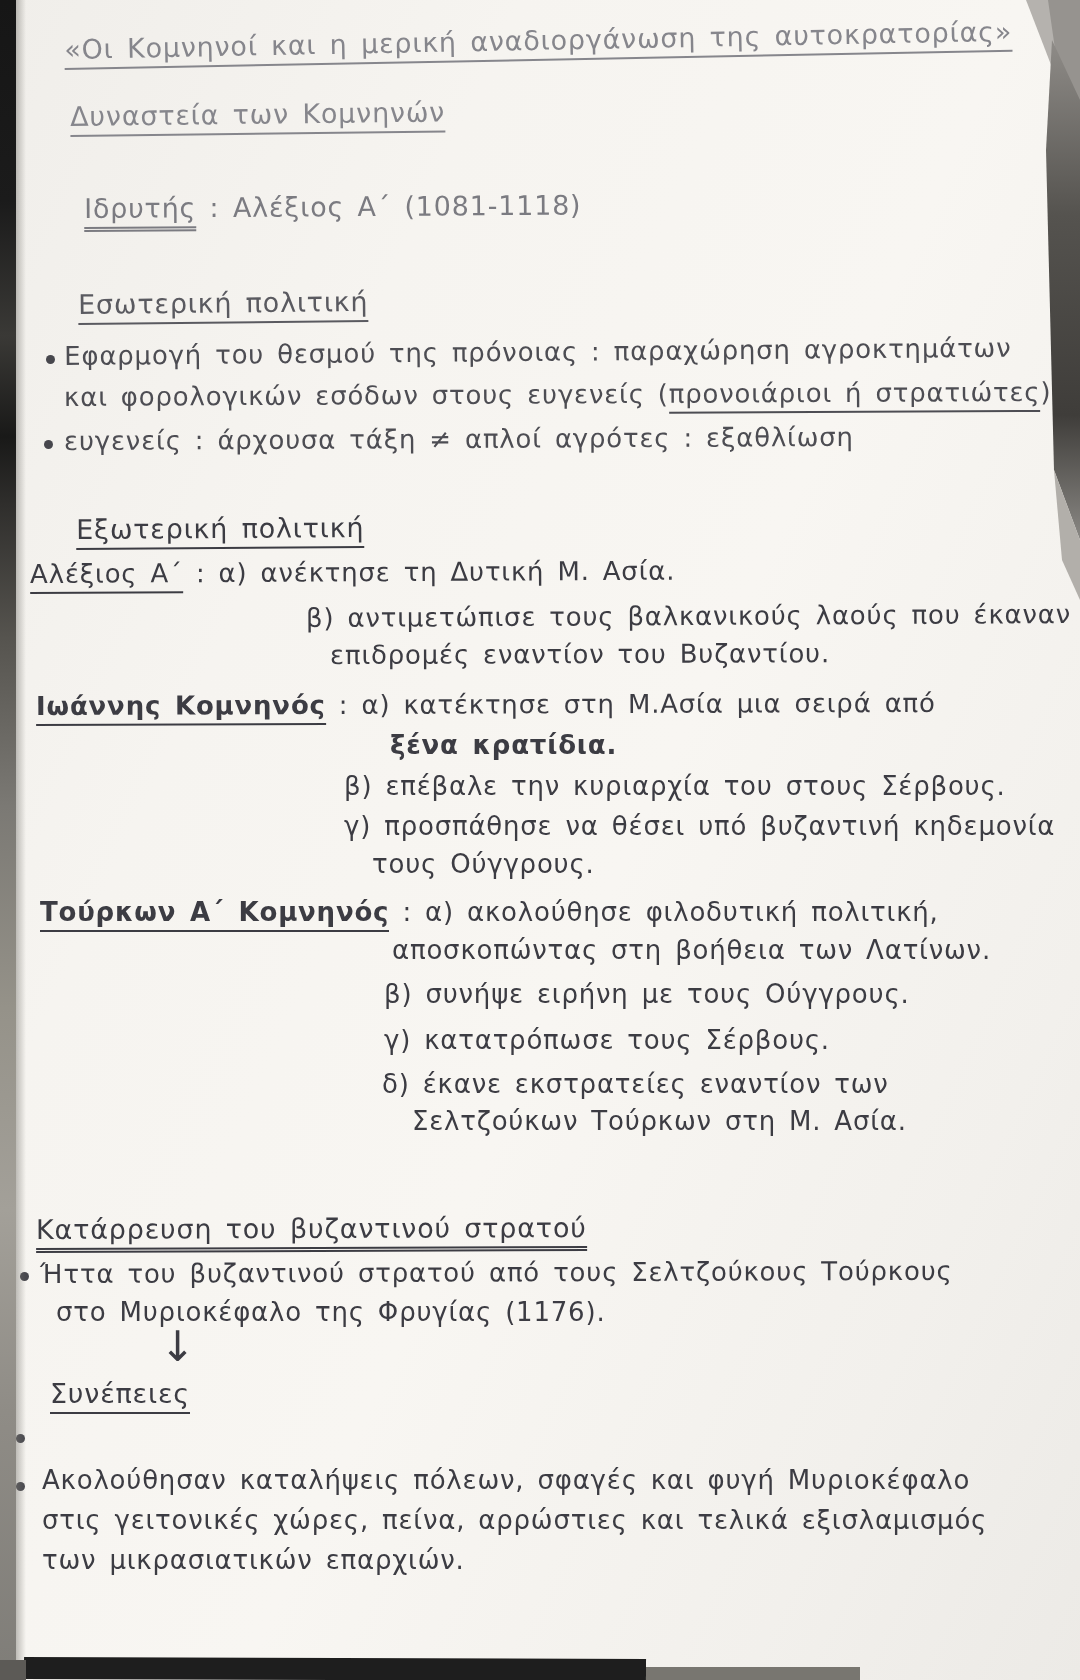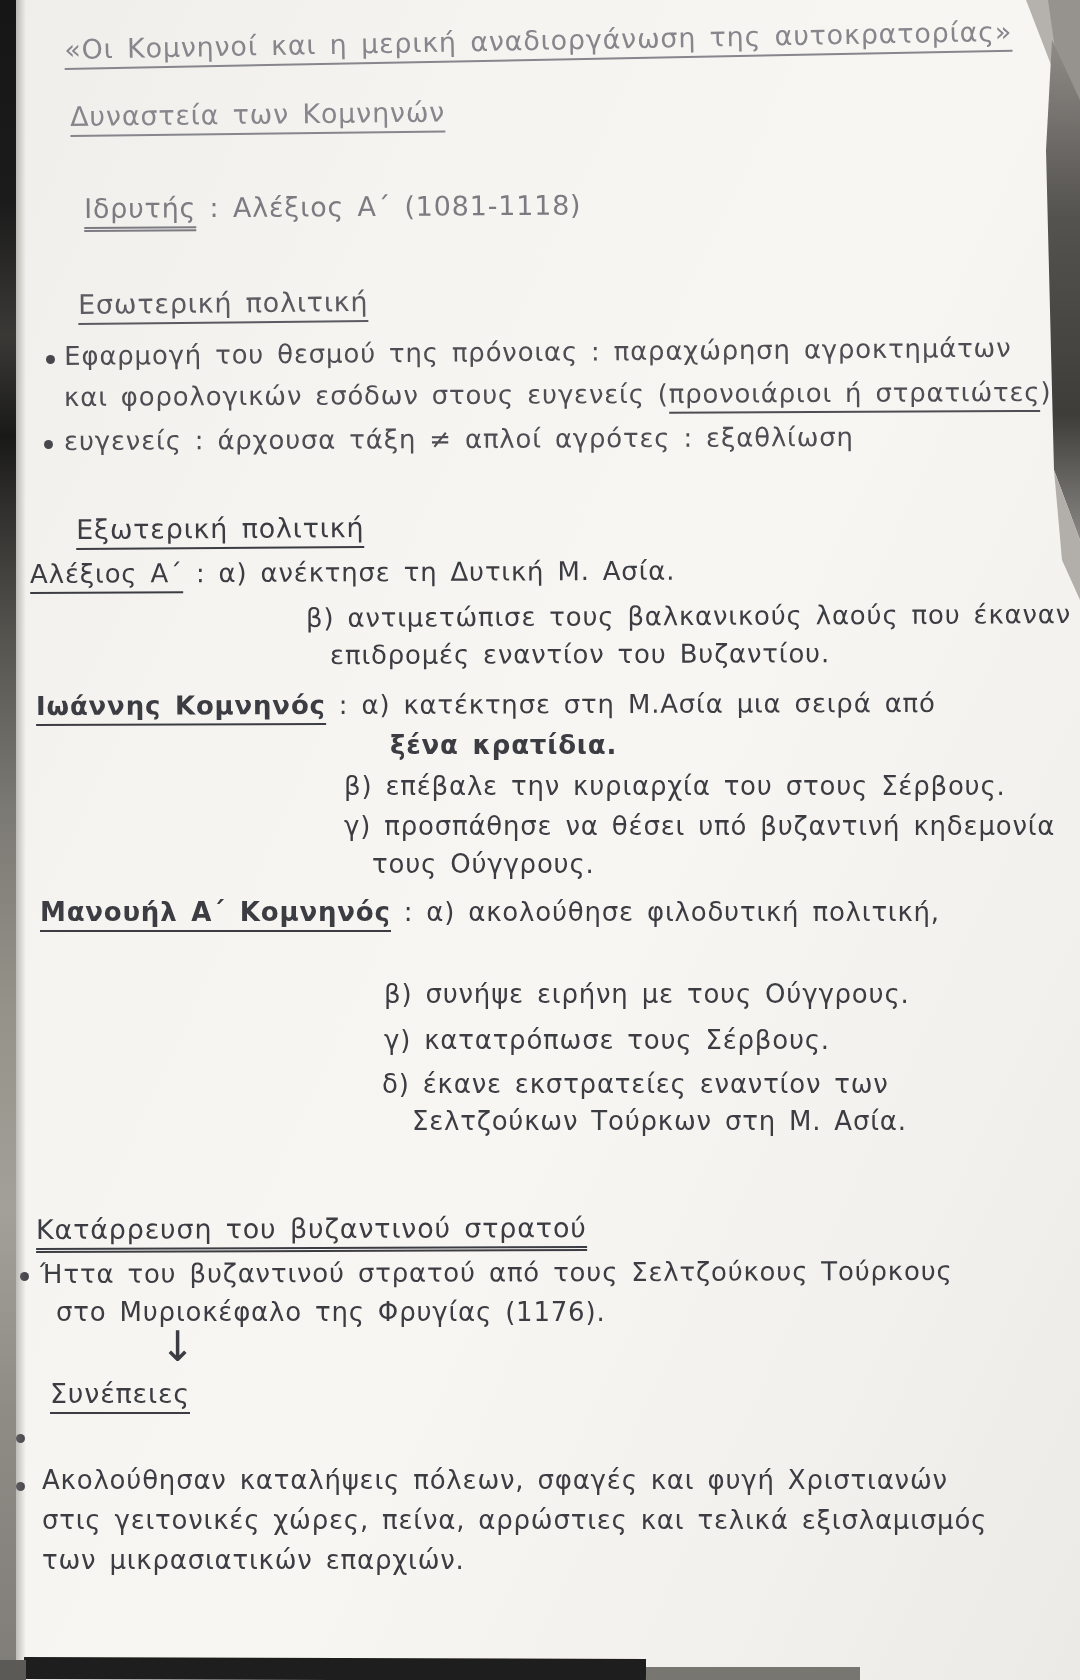--- a/index.html
+++ b/index.html
@@ -105,22 +105,23 @@
 
   <div class="line ink-dark" style="left:36px;top:692px;transform:rotate(-0.2deg);">
     <span class="u bold">Ιωάννης Κομνηνός</span><span> : </span><span>α) κατέκτησε στη Μ.Ασία μια σειρά από</span>
   </div>
   <div class="line ink-dark" style="left:390px;top:731px;font-weight:bold;">ξένα κρατίδια.</div>
   <div class="line ink-dark" style="left:344px;top:772px;">β) επέβαλε την κυριαρχία του στους Σέρβους.</div>
   <div class="line ink-dark" style="left:344px;top:812px;">γ) προσπάθησε να θέσει υπό βυζαντινή κηδεμονία</div>
   <div class="line ink-dark" style="left:372px;top:850px;">τους Ούγγρους.</div>
 
   <div class="line ink-dark" style="left:40px;top:898px;">
-    <span class="u bold">Μανουήλ Α´ Κομνηνός</span><span> : </span><span>α) ακολούθησε φιλοδυτική πολιτική,</span>
+    <span class="u bold">Τούρκων Α´ Κομνηνός</span><span> : </span><span>α) ακολούθησε φιλοδυτική πολιτική,</span>
   </div>
+  <div class="line ink-dark" style="left:392px;top:936px;">αποσκοπώντας στη βοήθεια των Λατίνων.</div>
   <div class="line ink-dark" style="left:384px;top:980px;">β) συνήψε ειρήνη με τους Ούγγρους.</div>
   <div class="line ink-dark" style="left:384px;top:1026px;">γ) κατατρόπωσε τους Σέρβους.</div>
   <div class="line ink-dark" style="left:382px;top:1070px;">δ) έκανε εκστρατείες εναντίον των</div>
   <div class="line ink-dark" style="left:412px;top:1107px;">Σελτζούκων Τούρκων στη Μ. Ασία.</div>
 
   <div class="line fs27 ink-dark" style="left:36px;top:1214px;transform:rotate(-0.2deg);">
     <span class="u-thick">Κατάρρευση του βυζαντινού στρατού</span>
   </div>
 
   <span class="dot" style="left:20px;top:1272px;"></span>
@@ -129,21 +130,21 @@
 
   <span class="arrow" style="left:160px;top:1322px;">↓</span>
 
   <div class="line fs27 ink-dark" style="left:30px;top:1378px;margin-left:20px;">
     <span class="u">Συνέπειες</span>
   </div>
 
   <span class="dot" style="left:16px;top:1434px;"></span>
 
   <span class="dot" style="left:16px;top:1482px;"></span>
-  <div class="line ink-dark" style="left:42px;top:1466px;">Ακολούθησαν καταλήψεις πόλεων, σφαγές και φυγή Χριστιανών</div>
+  <div class="line ink-dark" style="left:42px;top:1466px;">Ακολούθησαν καταλήψεις πόλεων, σφαγές και φυγή Μυριοκέφαλο</div>
   <div class="line ink-dark" style="left:42px;top:1506px;">στις γειτονικές χώρες, πείνα, αρρώστιες και τελικά εξισλαμισμός</div>
   <div class="line ink-dark" style="left:42px;top:1546px;text-align:right;">των μικρασιατικών επαρχιών.</div>
 
   <div class="edge-left"></div>
   <div class="edge-left-soft"></div>
 
   <svg class="edge-right" width="92" height="620" viewBox="0 0 92 620">
     <defs>
       <linearGradient id="wedge" x1="0" y1="0" x2="0" y2="1">
         <stop offset="0" stop-color="#8f8c88"></stop>

